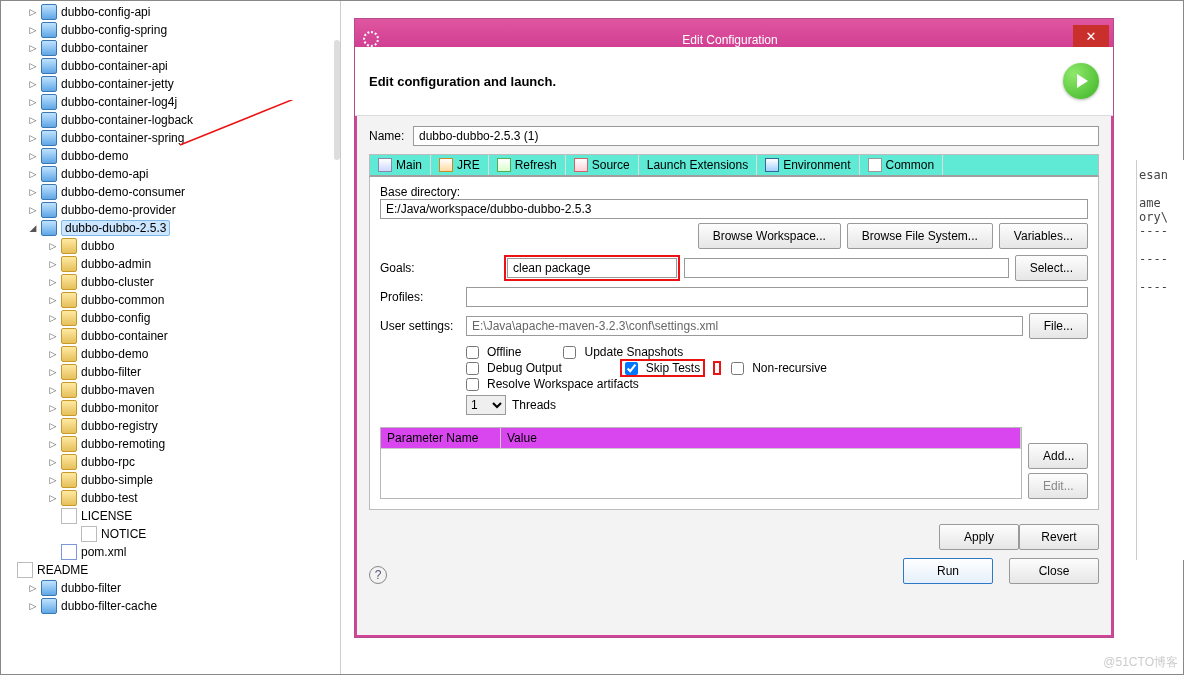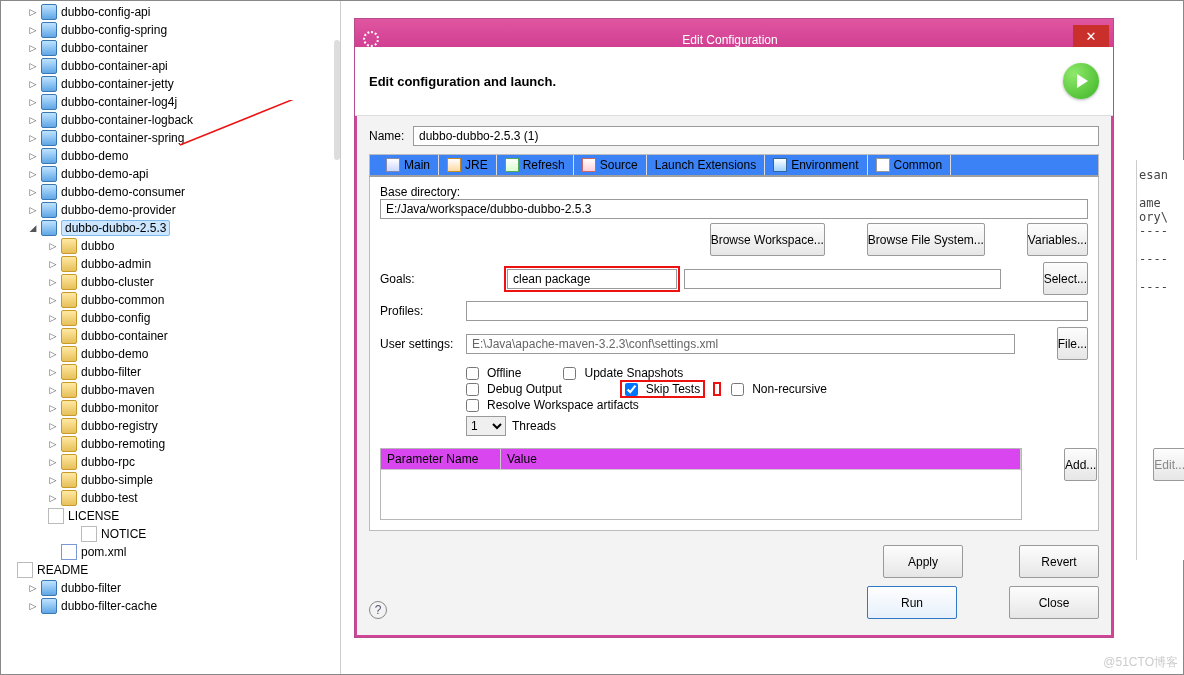--- a/index.html
+++ b/index.html
@@ -28,51 +28,51 @@
 .dlg-head { background:#fff; display:flex; align-items:center; justify-content:space-between; padding:16px 14px; border-bottom:1px solid #ddd;}
 .dlg-head-title { font-weight:bold; font-size:13px; }
 .play-icon { width:36px; height:36px; border-radius:50%; background:radial-gradient(circle at 30% 30%, #8fe96b, #3cb324); display:flex; align-items:center; justify-content:center; box-shadow:0 1px 3px rgba(0,0,0,.3);}
 .play-icon::after { content:""; border-left:11px solid #fff; border-top:7px solid transparent; border-bottom:7px solid transparent; margin-left:3px; }
 
 .dlg-body { padding:10px 14px 6px; }
 .namerow { display:flex; align-items:center; margin-bottom:8px; }
 .namerow label { width:44px; }
 .txt { flex:1; border:1px solid #9a9a9a; background:#fff; padding:2px 5px; height:20px; }
 
-.tabbar { display:flex; background:#3b82f6; border:1px solid #bcbcbc; border-bottom:2px solid #a0a0a0;padding-left:8px; }
+.tabbar { display:flex; background:#5eead4; border:1px solid #bcbcbc; border-bottom:2px solid #a0a0a0; }
 .tab { display:flex; align-items:center; gap:4px; padding:3px 8px; border-right:1px solid #ddd; cursor:pointer; }
 .tab .ic { width:14px; height:14px; }
 .ic-main { background:linear-gradient(#fff,#ccd9ff); border:1px solid #88a; }
 .ic-jre { background:linear-gradient(#fff,#ffd9a0); border:1px solid #c78a2a; }
 .ic-refresh { background:linear-gradient(#fff,#d9ffcc); border:1px solid #5a5; }
 .ic-source { background:linear-gradient(#fff,#ffd0d9); border:1px solid #c66; }
 .ic-env { background:linear-gradient(#fff,#a0d0ff); border:1px solid #369; }
 .ic-common { background:#fff; border:1px solid #999; }
 
 .tabcontent { border:1px solid #bcbcbc; border-top:none; background:#fff; padding:8px 10px 10px; }
 .field-col { display:flex; flex-direction:column; gap:6px; }
 .inline { display:flex; align-items:center; gap:6px; }
 .inline label.l { width:80px; }
-.btn { background:linear-gradient(#fdfdfd,#e6e6e6); border:1px solid #9a9a9a; padding:2px 0; height:33px; cursor:pointer; border-radius:2px; white-space:nowrap;margin-left:36px;}
+.btn { background:linear-gradient(#fdfdfd,#e6e6e6); border:1px solid #9a9a9a; padding:2px 14px; height:26px; cursor:pointer; border-radius:2px; white-space:nowrap;}
 .btn.primary { border:1px solid #2f78c4; background:linear-gradient(#fefefe,#e6f0fb); }
 .btn[disabled]{ color:#888; }
 
 .redbox { border:2px solid #e11;margin-left:38px; }
 
 .chkrow { display:flex; align-items:center; gap:6px; }
 .chkrow input { margin-right:2px; }
 
 .paramtable { border:1px solid #b7b7b7; height:72px; margin-top:6px; background:#fff; display:flex;}
 .ptleft { flex:1; }
 .pthead { display:flex; border-bottom:1px solid #ccc; background:#d946ef;}
 .pthead div { padding:3px 6px; border-right:1px solid #ccc; }
 
 .dlg-foot { display:flex; justify-content:space-between; padding:8px 14px 14px; align-items:flex-end; }
 .foot-right { display:flex; gap:16px; }
-.foot-upper { display:flex; justify-content:flex-end; gap:20px; padding:8px 14px 0; }
+.foot-upper { display:flex; justify-content:flex-end; gap:0; padding:8px 14px 0; }
 .help-icon { width:18px; height:18px; border:1px solid #888; border-radius:50%; display:flex; align-items:center; justify-content:center; color:#557; cursor:pointer; }
 
 
 .arrow-svg { position:absolute; left:178px; top:100px; pointer-events:none; }
 
 .rightstrip { position:absolute; right:0; top:160px; width:48px; height:400px; background:#fff; border-left:1px solid #ccc; padding:8px 2px; color:#444; font-family:monospace; font-size:12px; overflow:hidden;}
 .watermark { position:absolute; right:6px; bottom:4px; color:#ccc; font-size:12px;}
 select { border:1px solid #9a9a9a; height:20px; }
 .threads-sel { width:40px; }
 input[readonly].gray { color:#666; }
@@ -215,21 +215,21 @@
       <div class="tree-item" style="padding-left: 44px;">
         <span class="expand">▷</span>
         <span class="ticon i-folder"></span>
         <span class="tlabel">dubbo-simple</span>
       </div>
       <div class="tree-item" style="padding-left: 44px;">
         <span class="expand">▷</span>
         <span class="ticon i-folder"></span>
         <span class="tlabel">dubbo-test</span>
       </div>
-      <div class="tree-item" style="padding-left: 31px;">
+      <div class="tree-item" style="padding-left: 44px;">
         <span class="expand"></span>
         <span class="ticon i-file"></span>
         <span class="tlabel">LICENSE</span>
       </div>
       <div class="tree-item" style="padding-left: 64px;">
         <span class="expand"></span>
         <span class="ticon i-file"></span>
         <span class="tlabel">NOTICE</span>
       </div>
       <div class="tree-item" style="padding-left: 44px;">
@@ -381,21 +381,21 @@
 
         <div style="display:flex; gap:6px;">
           <div class="paramtable" style="flex:1">
             <div class="ptleft">
               <div class="pthead">
                 <div style="width:120px">Parameter Name</div>
                 <div style="flex:1">Value</div>
               </div>
             </div>
           </div>
-          <div style="width:60px; display:flex; flex-direction:row; gap:20px; padding-top:6px;">
+          <div style="width:60px; display:flex; flex-direction:column; gap:4px; padding-top:6px;justify-content:flex-end;">
             <button class="btn">Add...</button>
             <button class="btn" disabled="">Edit...</button>
           </div>
         </div>
       </div>
     </div>
   </div>
 
   <div class="foot-upper">
     <button class="btn" style="width:80px">Apply</button>

